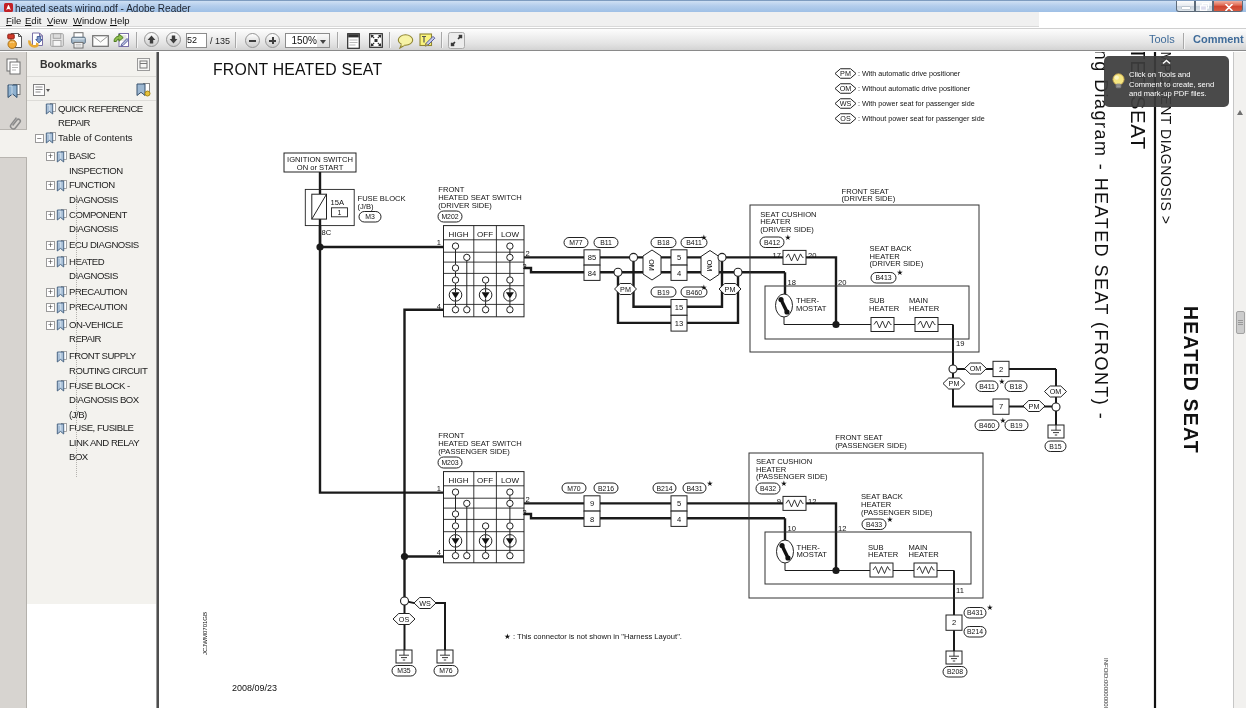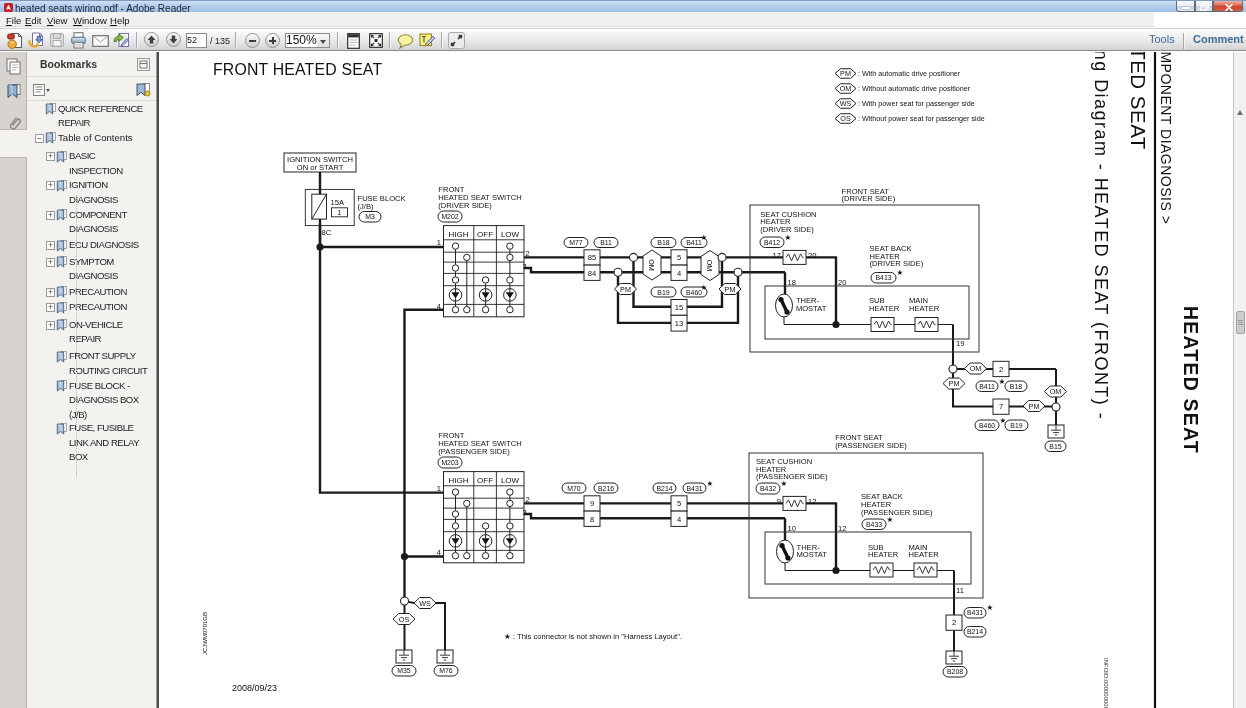--- a/index.html
+++ b/index.html
@@ -6,35 +6,35 @@
 .abs{position:absolute}
 
 #titlebar{position:absolute;left:0;top:0;width:1246px;height:12px;background:linear-gradient(#cfe0f4,#b3cdec 45%,#9fc0e6);border-top:1px solid #7e9cc0}
 #title{position:absolute;left:15px;top:1.5px;font-size:10px;color:#1d2430}
 #winbtns{position:absolute;right:3px;top:0;height:12px}
 .wb{position:absolute;top:0;height:11px;border:1px solid #5d6b7a;border-top:none;background:linear-gradient(#fdfdfd,#e8ecf1 45%,#c9d3de 50%,#dbe3ea)}
 .wb.min{left:0;width:19px;border-radius:0 0 0 3px}
 .wb.rest{left:19px;width:18px}
 .wb.close{left:37px;width:30px;border-radius:0 0 3px 0;background:linear-gradient(#f0b0a0,#e1705a 40%,#cf4530 55%,#d55a40)}
 
-#menubar{position:absolute;left:0;top:12px;width:1154px;height:15px;background:#f0f0f0;border-bottom:1px solid #d9d9d9;font-size:9.5px;color:#111}
+#menubar{position:absolute;left:0;top:12px;width:1039px;height:15px;background:#f0f0f0;border-bottom:1px solid #d9d9d9;font-size:9.5px;color:#111}
 .mi{position:absolute;top:3px}
 
 #toolbar{position:absolute;left:0;top:28px;width:1246px;height:23px;background:linear-gradient(#fdfdfd,#e3e3e3 70%,#d3d3d3);border-top:1px solid #cfcfcf;border-bottom:1px solid #8a8a8a}
 .tsep{position:absolute;top:3px;width:1px;height:16px;background:#a8a8a8;box-shadow:1px 0 0 #f5f5f5}
 .navbtn{position:absolute;top:3px;width:15px;height:15px;border-radius:50%;border:1px solid #949494;background:linear-gradient(#ffffff,#dedede 60%,#cfcfcf)}
 #pagebox{position:absolute;left:186px;top:4px;width:21px;height:15px;background:#fff;border:1px solid #8c8c8c;font-size:9px;text-align:left;line-height:13px;color:#111}
 #pagecount{position:absolute;left:210px;top:7px;font-size:9px;color:#222}
-#zoombox{position:absolute;left:285px;top:4px;width:33px;height:15px;background:#fff;border:1px solid #8c8c8c;font-size:12px;text-align:left;line-height:13px;color:#111}
+#zoombox{position:absolute;left:285px;top:4px;width:33px;height:15px;background:#fff;border:1px solid #8c8c8c;font-size:10px;text-align:right;line-height:13px;color:#111}
 #zoomdrop{position:absolute;left:317px;top:4px;width:13px;height:15px;border:1px solid #8c8c8c;border-left:none;background:linear-gradient(#fafafa,#dcdcdc)}
 #zoomdrop:after{content:"";position:absolute;left:3px;top:6px;border:3px solid transparent;border-top:4px solid #444}
 
 #strip{position:absolute;left:0;top:52px;width:27px;height:656px;background:#d7d4d0;border-right:1px solid #b4b1ac}
 #bmcell{position:absolute;left:0;top:77px;width:27px;height:29px;background:#f3f2ee;border-top:1px solid #b8b5b0;border-bottom:1px solid #b8b5b0}
-#panel{position:absolute;left:27px;top:52px;width:129px;height:656px;background:#f3f2ee}
+#panel{position:absolute;left:27px;top:52px;width:129px;height:552px;background:#f3f2ee}
 #phead{position:absolute;left:0;top:0;width:129px;height:25px;border-bottom:1px solid #dddcd8}
 #ptitle{position:absolute;left:13px;top:6px;font-size:10.5px;font-weight:bold;color:#333}
 #pbtn{position:absolute;left:110px;top:6px;width:13px;height:13px;border:1px solid #9a9a9a;background:#f6f6f4}
 #psub{position:absolute;left:0;top:25px;width:129px;height:24px;border-bottom:1px solid #dddcd8}
 #panelsep{position:absolute;left:156px;top:52px;width:3px;height:656px;background:#4e4e4e;border-left:1px solid #9a9a9a}
 .tl{position:absolute;font-size:9.6px;letter-spacing:-0.5px;color:#1c1c1c;white-space:nowrap}
 .exp{position:absolute;width:9px;height:9px;border:1px solid #9a9a9a;background:#fff;font-size:8.5px;line-height:7px;text-align:center;color:#444}
 #guide{position:absolute;left:49px;top:143px;height:282px;border-left:1px dotted #b5b3af}
 .bmic{position:absolute;width:12px;height:12px}
 
@@ -236,21 +236,21 @@
           <path d="M2,2.2 h2.2 v5.5" stroke="#d4e2ee" stroke-width="1" fill="none"></path>
         </svg>
    <div class="tl" style="left:42px;top:98.0px">BASIC</div>
    <div class="tl" style="left:42px;top:112.5px">INSPECTION</div>
    <div class="exp" style="left:19px;top:129.0px">+</div>
    <svg class="bmic" style="left:29.0px;top:127.5px" width="11" height="12" viewBox="0 0 11 12">
           <rect x="5" y="0.5" width="5" height="8" fill="#fff" stroke="#8f8f8f" stroke-width="0.8"></rect>
           <path d="M0.8,1 h6.4 v10 l-3.2,-2.6 l-3.2,2.6 z" fill="#a9c0d8" stroke="#3f5c7a" stroke-width="0.9"></path>
           <path d="M2,2.2 h2.2 v5.5" stroke="#d4e2ee" stroke-width="1" fill="none"></path>
         </svg>
-   <div class="tl" style="left:42px;top:127.0px">IGNITION</div>
+   <div class="tl" style="left:42px;top:127.0px">FUNCTION</div>
    <div class="tl" style="left:42px;top:141.5px">DIAGNOSIS</div>
    <div class="exp" style="left:19px;top:158.5px">+</div>
    <svg class="bmic" style="left:29.0px;top:157.0px" width="11" height="12" viewBox="0 0 11 12">
           <rect x="5" y="0.5" width="5" height="8" fill="#fff" stroke="#8f8f8f" stroke-width="0.8"></rect>
           <path d="M0.8,1 h6.4 v10 l-3.2,-2.6 l-3.2,2.6 z" fill="#a9c0d8" stroke="#3f5c7a" stroke-width="0.9"></path>
           <path d="M2,2.2 h2.2 v5.5" stroke="#d4e2ee" stroke-width="1" fill="none"></path>
         </svg>
    <div class="tl" style="left:42px;top:156.5px">COMPONENT</div>
    <div class="tl" style="left:42px;top:171.0px">DIAGNOSIS</div>
    <div class="exp" style="left:19px;top:189.0px">+</div>
@@ -259,21 +259,21 @@
           <path d="M0.8,1 h6.4 v10 l-3.2,-2.6 l-3.2,2.6 z" fill="#a9c0d8" stroke="#3f5c7a" stroke-width="0.9"></path>
           <path d="M2,2.2 h2.2 v5.5" stroke="#d4e2ee" stroke-width="1" fill="none"></path>
         </svg>
    <div class="tl" style="left:42px;top:187.0px">ECU DIAGNOSIS</div>
    <div class="exp" style="left:19px;top:205.5px">+</div>
    <svg class="bmic" style="left:29.0px;top:204.0px" width="11" height="12" viewBox="0 0 11 12">
           <rect x="5" y="0.5" width="5" height="8" fill="#fff" stroke="#8f8f8f" stroke-width="0.8"></rect>
           <path d="M0.8,1 h6.4 v10 l-3.2,-2.6 l-3.2,2.6 z" fill="#a9c0d8" stroke="#3f5c7a" stroke-width="0.9"></path>
           <path d="M2,2.2 h2.2 v5.5" stroke="#d4e2ee" stroke-width="1" fill="none"></path>
         </svg>
-   <div class="tl" style="left:42px;top:203.5px">SYMPTOM</div>
+   <div class="tl" style="left:42px;top:203.5px">HEATED</div>
    <div class="tl" style="left:42px;top:218.0px">DIAGNOSIS</div>
    <div class="exp" style="left:19px;top:235.5px">+</div>
    <svg class="bmic" style="left:29.0px;top:234.0px" width="11" height="12" viewBox="0 0 11 12">
           <rect x="5" y="0.5" width="5" height="8" fill="#fff" stroke="#8f8f8f" stroke-width="0.8"></rect>
           <path d="M0.8,1 h6.4 v10 l-3.2,-2.6 l-3.2,2.6 z" fill="#a9c0d8" stroke="#3f5c7a" stroke-width="0.9"></path>
           <path d="M2,2.2 h2.2 v5.5" stroke="#d4e2ee" stroke-width="1" fill="none"></path>
         </svg>
    <div class="tl" style="left:42px;top:233.5px">PRECAUTION</div>
    <div class="exp" style="left:19px;top:251.0px">+</div>
    <svg class="bmic" style="left:29.0px;top:249.5px" width="11" height="12" viewBox="0 0 11 12">
@@ -634,20 +634,32 @@
 <text x="504" y="638.5" font-size="7.6">★ : This connector is not shown in "Harness Layout".</text>
 <text x="232" y="691" font-size="9">2008/09/23</text>
 <text x="207" y="655" font-size="6" transform="rotate(-90 207 655)">JCJWM0701GB</text>
 <line x1="1155" y1="52" x2="1155" y2="708" stroke="#111" stroke-width="2.2"></line>
 <text transform="translate(1095,13) rotate(90)" font-size="18" letter-spacing="1.45">Wiring Diagram - HEATED SEAT (FRONT) -</text>
 <text transform="translate(1131,5) rotate(90)" font-size="20.5" letter-spacing="0.5">HEATED SEAT</text>
 <text transform="translate(1161,40) rotate(90)" font-size="14" letter-spacing="0.5">OMPONENT DIAGNOSIS &gt;</text>
 <text transform="translate(1184,306) rotate(90)" font-size="19.5" font-weight="bold" letter-spacing="1.2">HEATED SEAT</text>
 <text transform="translate(1104,658) rotate(90)" font-size="6" fill="#333">INFOID:0000000003643081</text>
 </svg></div>
+ <div id="tooltip">
+  <svg class="abs" style="left:58px;top:3px" width="9" height="6" viewBox="0 0 9 6">
+        <path d="M1,4.5 L4.5,1.5 L8,4.5" fill="none" stroke="#fff" stroke-width="1.5"></path>
+      </svg>
+  <svg class="abs" style="left:7px;top:16px" width="15" height="20" viewBox="0 0 17 22">
+        <circle cx="8.5" cy="8" r="6.3" fill="#f5e681" stroke="#caa94e"></circle>
+        <circle cx="6.5" cy="6" r="2.5" fill="#fbf5c0"></circle>
+        <rect x="5.8" y="13.4" width="5.4" height="4.2" rx="1" fill="#a7a7a7" stroke="#787878"></rect>
+        <path d="M6,15h5 M6,16.6h5" stroke="#787878" stroke-width="0.7"></path>
+      </svg>
+  <div id="ttxt">Click on Tools and<br>Comment to create, send<br>and mark-up PDF files.</div>
+ </div>
  <div id="vsb">
   <div class="sbarr" style="top:58px;border-bottom:5px solid #6f6f6f;border-top:none"></div>
   <div id="vthumb">
         <div class="abs" style="left:1.5px;top:8px;width:5px;height:1px;background:#999;box-shadow:0 2px 0 #999,0 4px 0 #999"></div>
       </div>
 
  </div>
 </div>
 
 </body></html>

